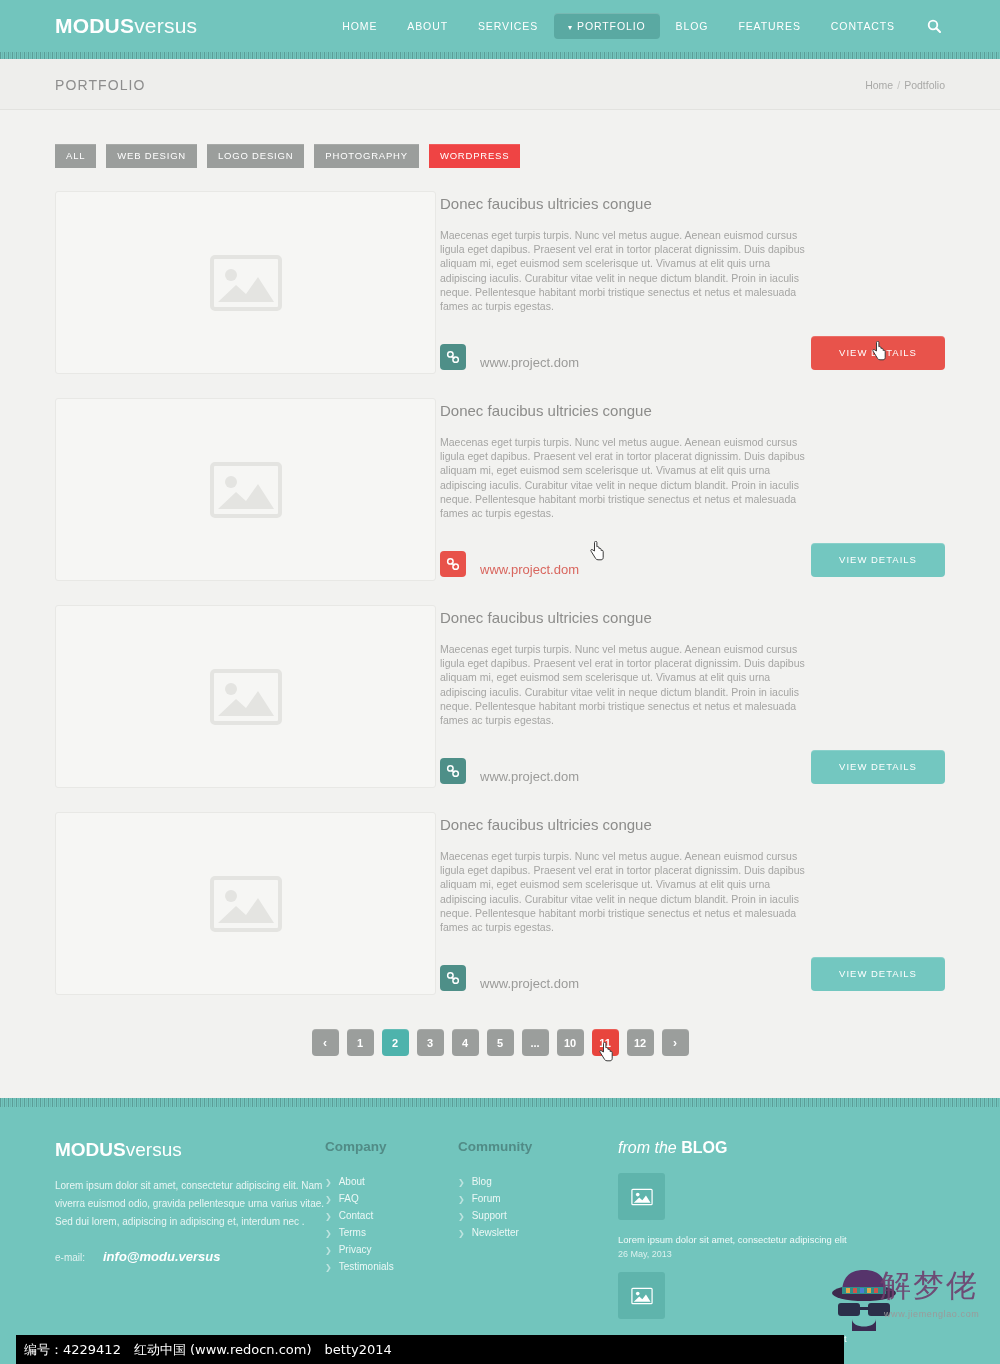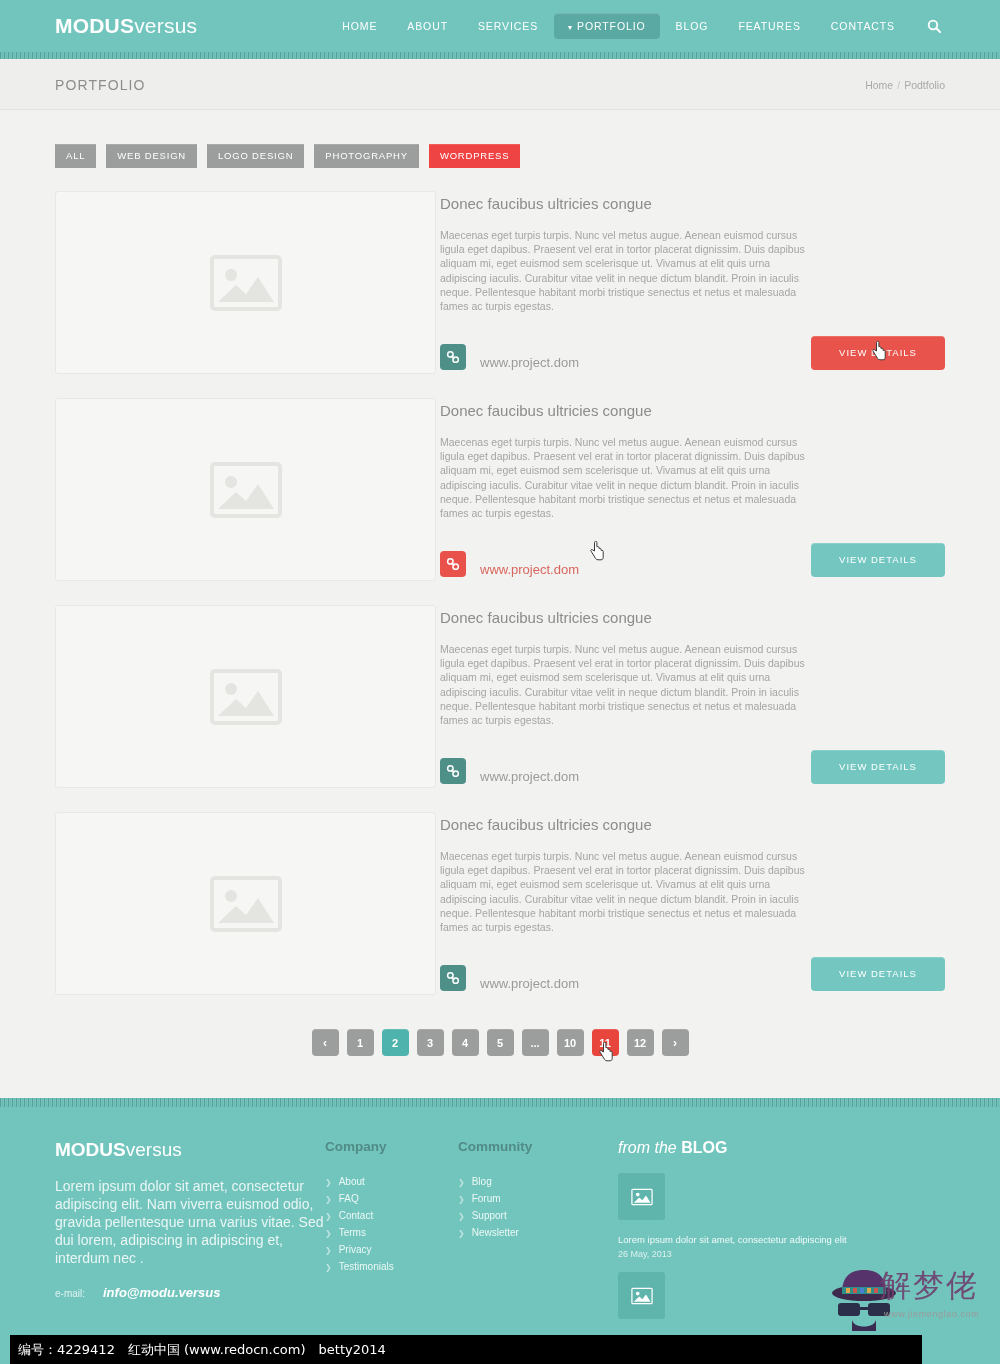--- a/index.html
+++ b/index.html
@@ -229,21 +229,21 @@
     padding: 32px 0 26px;
   }
   .fcol-brand { width: 270px; }
   .flogo {
     font-size: 19px;
     color: #ffffff;
     margin-bottom: 16px;
   }
   .flogo b { font-weight: bold; }
   .ftext {
-    font-size: 14px;
+    font-size: 10px;
     line-height: 18px;
     color: #e9f6f4;
   }
   .fcontact { margin-top: 16px; font-size: 10px; color: #e6f4f2; line-height: 20px; }
   .fcontact .lbl { display: inline-block; width: 48px; color: #e1f2f0; }
   .fcontact .val {
     font-style: italic;
     font-weight: bold;
     font-size: 13px;
     color: #ffffff;
@@ -322,22 +322,22 @@
     left: 64px; top: 48px;
     font-size: 9px;
     color: #9a9a9a;
     letter-spacing: .6px;
     font-family: Liberation Sans, sans-serif;
   }
 
   
   .blackbar {
     position: absolute;
-    left: 10px; bottom: 0;
-    width: 912px; height: 29px;
+    left: 16px; bottom: 0;
+    width: 828px; height: 29px;
     background: #000000;
     display: flex;
     align-items: center;
   }
   .blackbar-txt {
     color: #ffffff;
     font-size: 13px;
     font-family: "DejaVu Sans", sans-serif;
     padding-left: 8px;
     white-space: pre;

